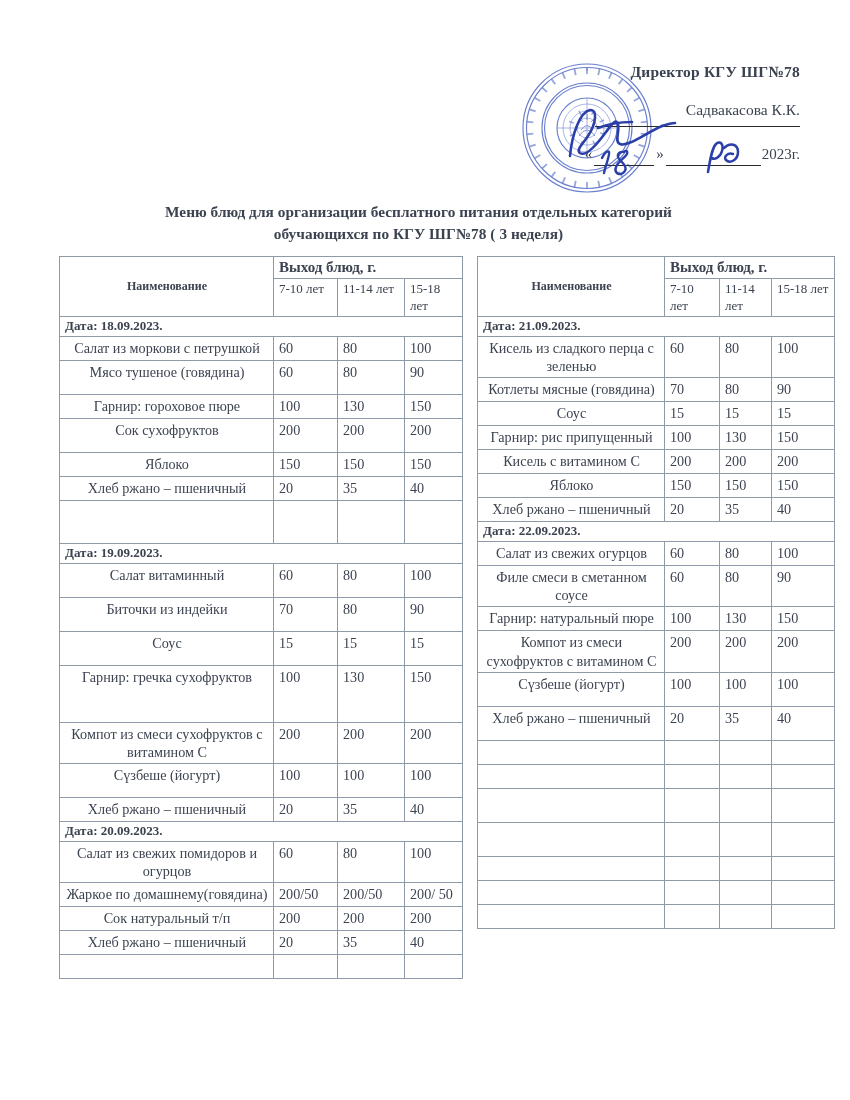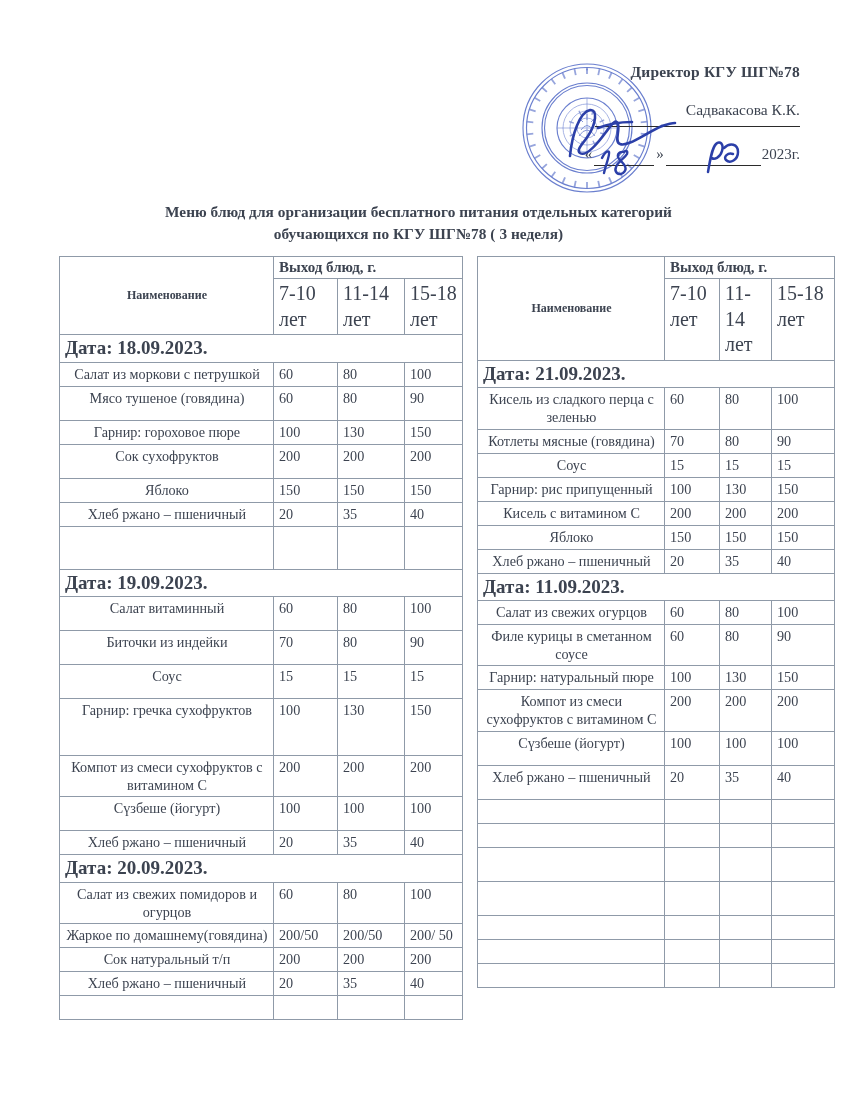--- a/index.html
+++ b/index.html
@@ -159,27 +159,27 @@
     font-size: 12px;
     vertical-align: middle;
   }
   table.menu .hdr-vyhod {
     font-weight: bold;
     font-size: 15px;
     padding-top: 1px;
     padding-bottom: 1px;
   }
   table.menu .hdr-age {
-    font-size: 20px;
+    font-size: 13px;
     vertical-align: top;
     padding-top: 2px;
   }
   table.menu td.date-cell {
     font-weight: bold;
-    font-size: 19px;
+    font-size: 13px;
     padding-top: 1px;
     padding-bottom: 1px;
   }
   table.menu td.num { text-align: left; }
   table.menu td.dish { text-align: center; }
 
   
   table.menu.left col.c-dish { width: 214px; }
   table.menu.left col.c-a    { width: 64px; }
   table.menu.left col.c-b    { width: 67px; }
@@ -517,30 +517,30 @@
           <td class="num">150</td>
           <td class="num">150</td>
         </tr>
         <tr>
           <td class="dish pad-s">Хлеб ржано – пшеничный</td>
           <td class="num">20</td>
           <td class="num">35</td>
           <td class="num">40</td>
         </tr>
         <tr>
-          <td class="date-cell" colspan="4">Дата: 11.09.2023.</td>
+          <td class="date-cell" colspan="4">Дата: 22.09.2023.</td>
         </tr>
         <tr>
           <td class="dish pad-s">Салат из свежих огурцов</td>
           <td class="num">60</td>
           <td class="num">80</td>
           <td class="num">100</td>
         </tr>
         <tr>
-          <td class="dish pad-s">Филе курицы в сметанном соусе</td>
+          <td class="dish pad-s">Филе смеси в сметанном соусе</td>
           <td class="num">60</td>
           <td class="num">80</td>
           <td class="num">90</td>
         </tr>
         <tr>
           <td class="dish pad-s">Гарнир: натуральный пюре</td>
           <td class="num">100</td>
           <td class="num">130</td>
           <td class="num">150</td>
         </tr>

